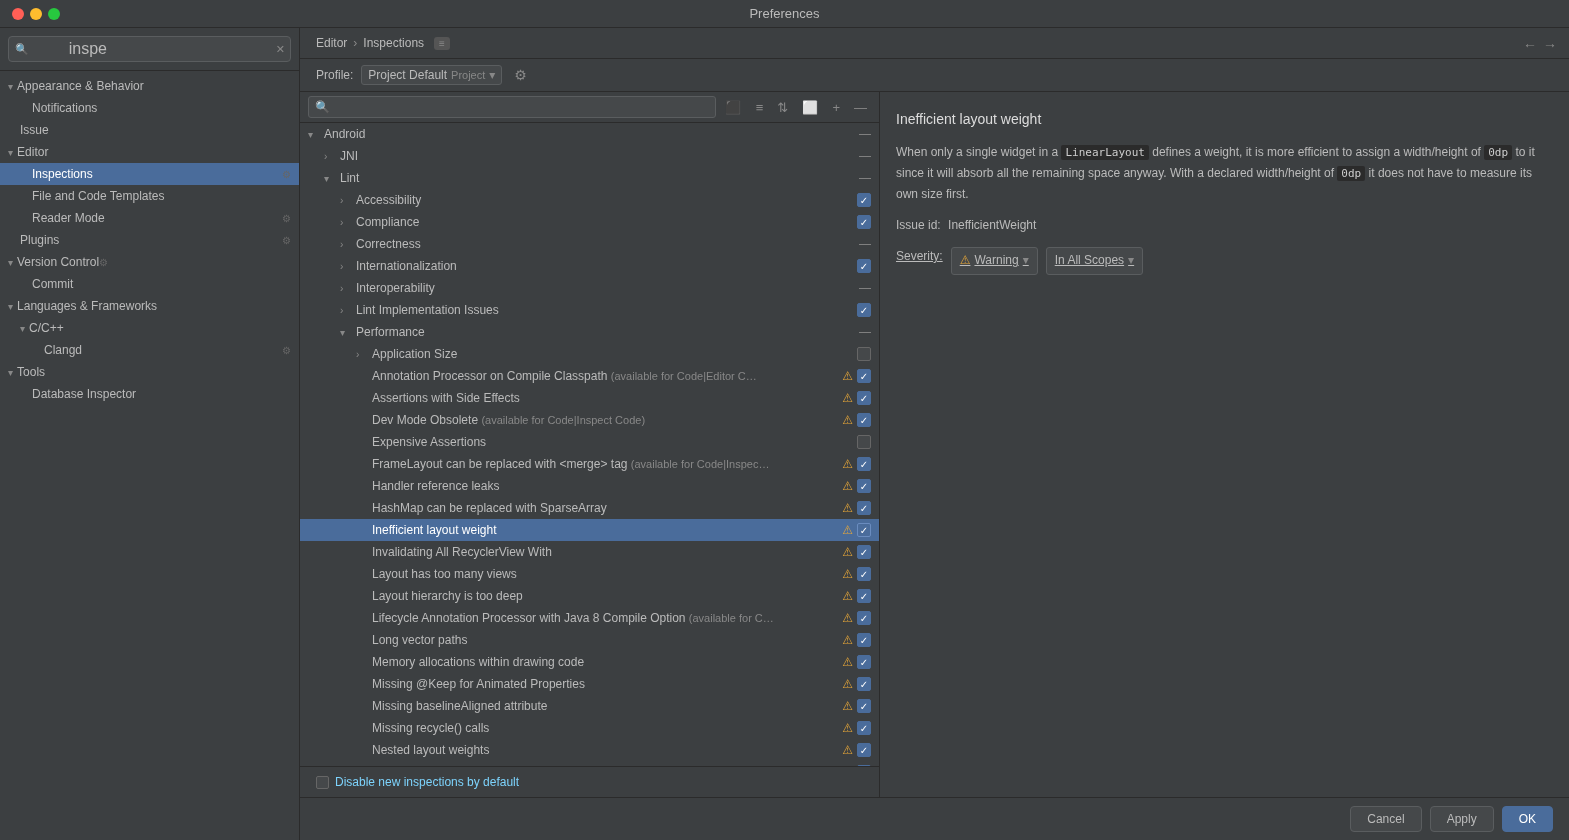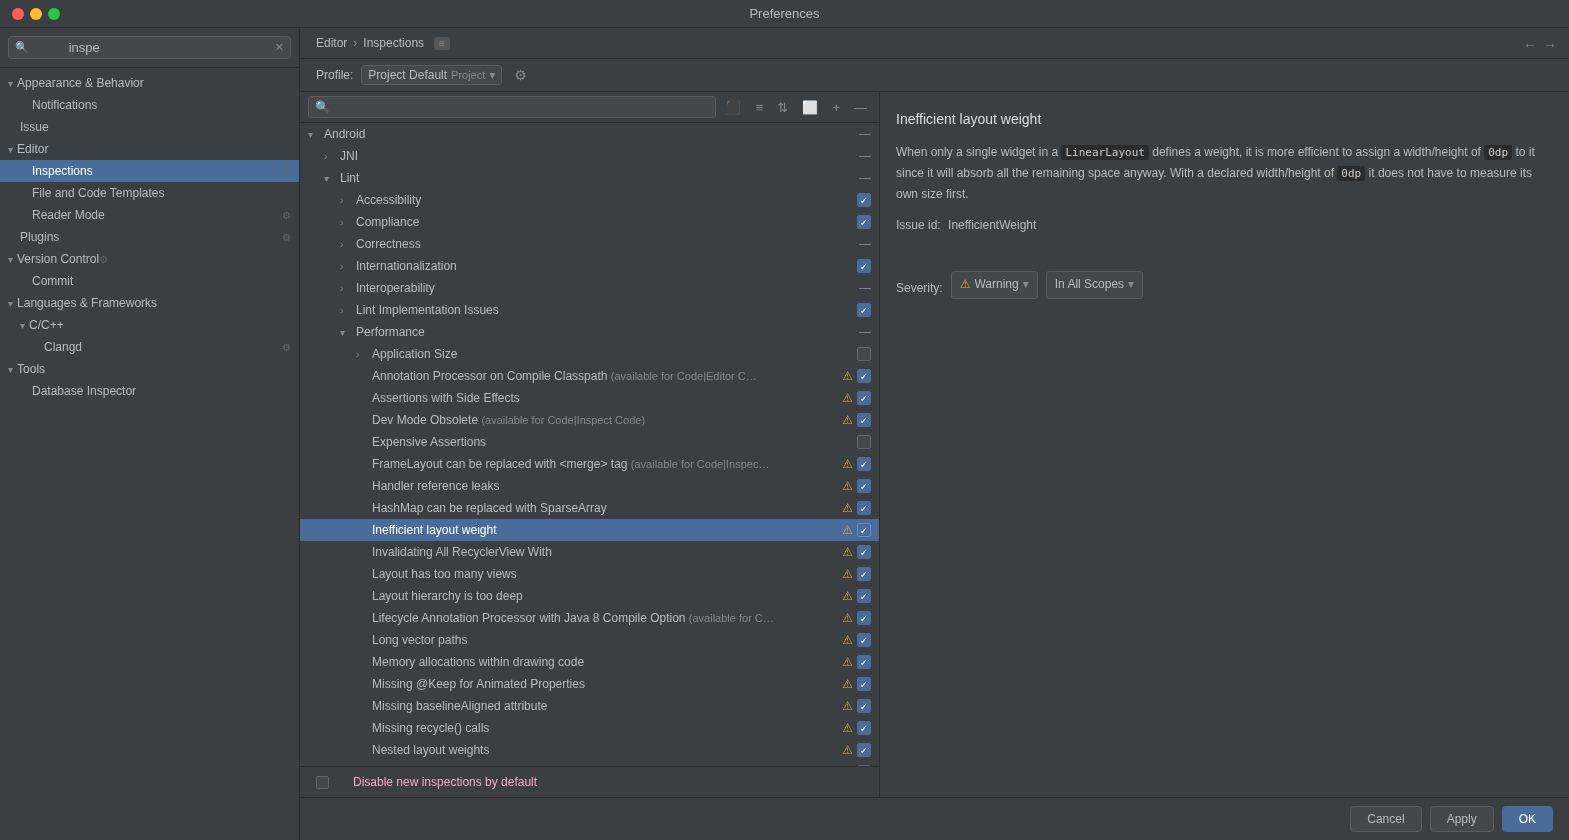--- a/index.html
+++ b/index.html
@@ -44,21 +44,21 @@
       background: #45484a;
       border: 1px solid #5a5d5f;
       border-radius: 4px;
       padding: 3px 6px;
     }
     .search-input-wrap input {
       background: transparent;
       border: none;
       outline: none;
       color: #bbb;
-      font-size: 13px;
+      font-size: 16px;
       flex: 1;
       padding-left: 36px;
     }
     .search-clear { color: #888; cursor: pointer; font-size: 11px; }
 
     .sidebar-tree { padding: 4px 0; }
 
     .sidebar-section-header {
       display: flex;
       align-items: center;
@@ -197,23 +197,24 @@
       line-height: 1.6;
     }
 
     .desc-title { font-size: 14px; color: #ddd; font-weight: 500; margin-bottom: 12px; }
     .desc-body { color: #bbb; line-height: 1.7; }
     .desc-body code { font-family: monospace; background: #2b2b2b; padding: 1px 4px; border-radius: 2px; font-size: 11px; color: #ccc; }
     .desc-issue { margin-top: 12px; color: #bbb; }
 
     .severity-row {
       display: flex;
-      align-items: flex-end;
+      align-items: flex-start;
       gap: 8px;
-      margin-top: 36px;
+      margin-top: 12px;
+      text-decoration: underline;
     }
     .severity-label { color: #bbb; font-size: 12px; }
     .severity-select {
       background: #45484a;
       border: 1px solid #5a5d5f;
       border-radius: 3px;
       color: #bbb;
       font-size: 12px;
       padding: 3px 8px;
       display: flex;
@@ -235,21 +236,21 @@
     }
 
     
     .bottom-bar {
       display: flex;
       align-items: center;
       padding: 8px 16px;
       border-top: 1px solid #2b2b2b;
       gap: 8px;
     }
-    .disable-checkbox-row { display: flex; align-items: center; gap: 24px; font-size: 12px; color: #f9a8d4; }
+    .disable-checkbox-row { display: flex; align-items: center; gap: 6px; font-size: 12px; color: #7dd3fc; }
     .small-checkbox { width: 13px; height: 13px; border: 1px solid #666; border-radius: 2px; background: #45484a; flex-shrink: 0; cursor: pointer; }
 
     .footer-buttons {
       display: flex;
       align-items: center;
       justify-content: flex-end;
       padding: 8px 16px;
       border-top: 1px solid #2b2b2b;
       gap: 8px;
       background: #3c3f41;

